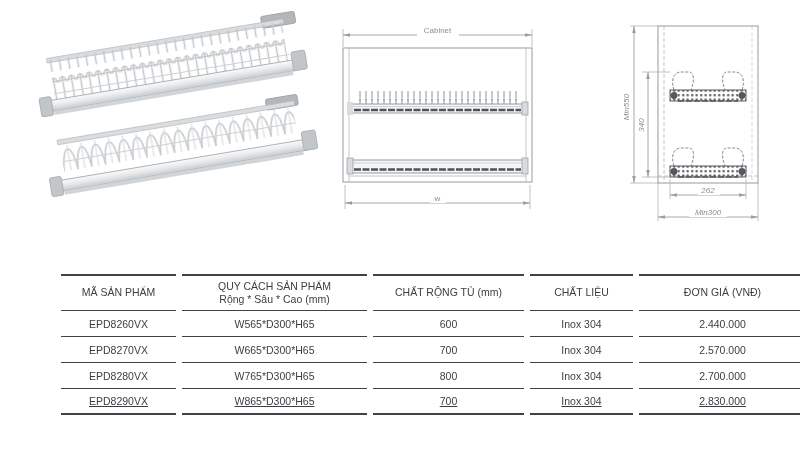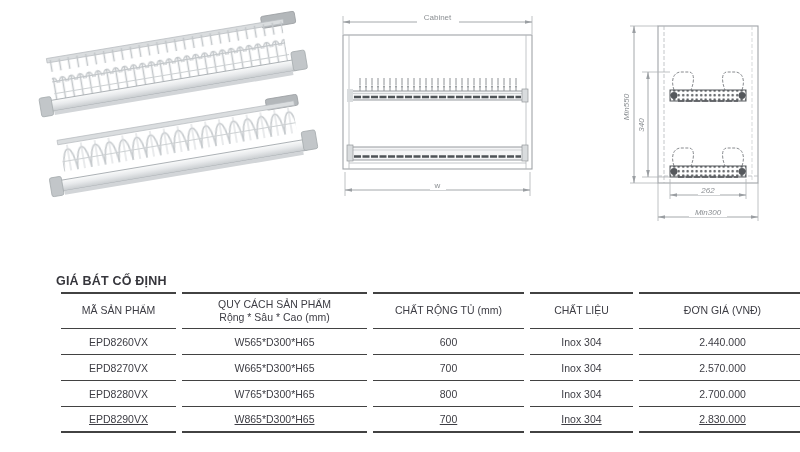--- a/index.html
+++ b/index.html
@@ -3,21 +3,21 @@
 <meta charset="utf-8">
 <style>
   * { margin:0; padding:0; box-sizing:border-box; }
   html,body { background:#ffffff; }
   body { font-family:"Liberation Sans", sans-serif; }
   .screen {
     position:relative; width:800px; height:452px; background:#ffffff; overflow:hidden;
   }
   
   .photo-wrap   { position:absolute; left:22px;  top:10px;  width:302px; height:218px; }
-  .front-view   { position:absolute; left:333px; top:7px;  width:232px; height:202px;text-align:center; }
+  .front-view   { position:absolute; left:333px; top:20px;  width:232px; height:202px;text-align:center; }
   .side-view    { position:absolute; left:618px; top:12px;   width:180px; height:225px;font-style:italic; }
   svg text { font-family:"Liberation Sans", sans-serif; }
   .dim-label { font-size:8px; fill:#8b8f93; }
   
   .sheet { position:absolute; left:55px; top:274px; width:727px; }
   .sheet-title {
     font-size:12.5px; font-weight:bold; color:#36363c;
     letter-spacing:0.2px; margin:0 0 4px 1px;
   }
   table.spec {
@@ -203,21 +203,20 @@
         <line x1="40" y1="205" x2="140" y2="205" stroke="#9a9ea2" stroke-width="0.9"></line>
         <polygon points="40,205 47,203.2 47,206.8" fill="#9a9ea2"></polygon>
         <polygon points="140,205 133,203.2 133,206.8" fill="#9a9ea2"></polygon>
         <rect x="71" y="196" width="38" height="9" fill="#ffffff"></rect>
         <text class="dim-label" x="90" y="203" text-anchor="middle">Min300</text>
       </g>
     </svg>
   </div>
 
   <div class="sheet">
-    <h2 class="sheet-title">GIÁ BÁT CỐ ĐỊNH</h2>
 
     <table class="spec">
       <colgroup>
         <col class="c1">
           <col class="c2">
           <col class="c3">
           <col class="c4">
           <col class="c5">
       </colgroup>
       <thead>

